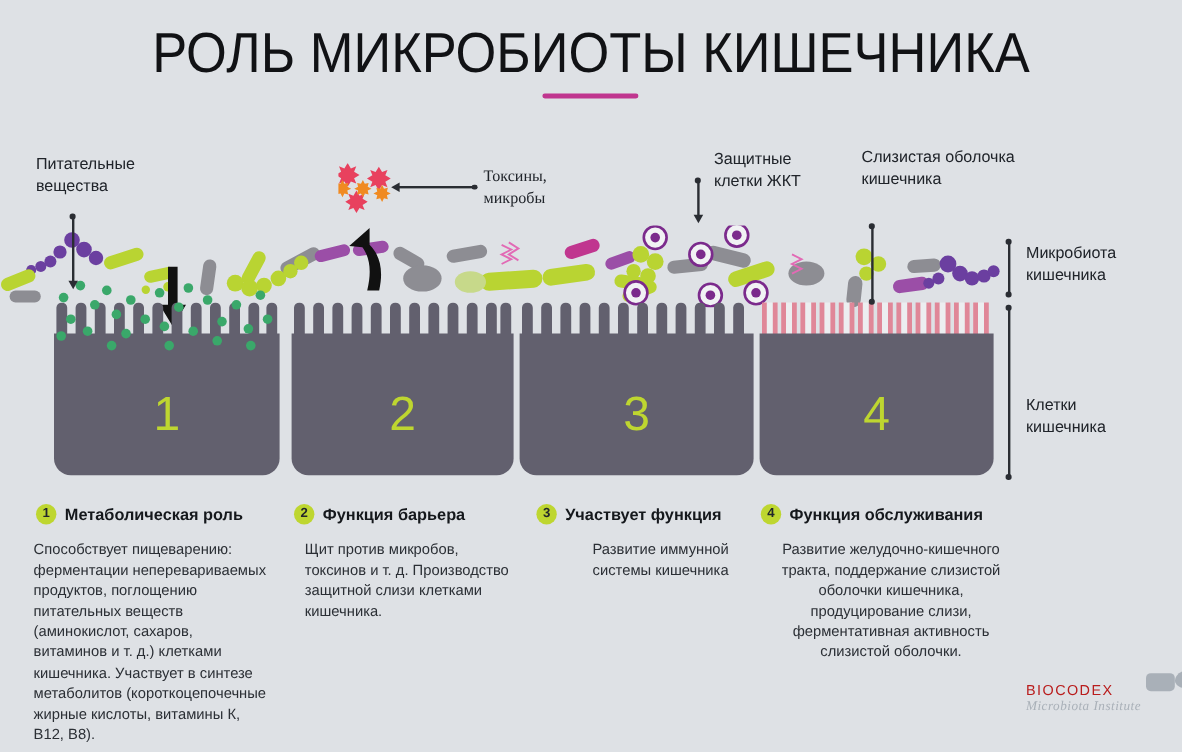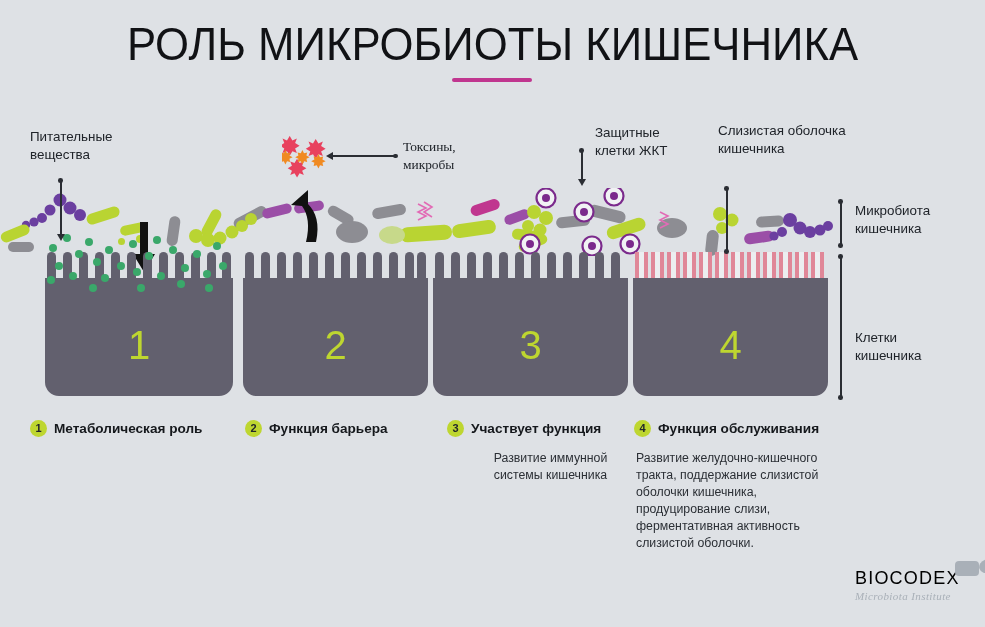--- a/index.html
+++ b/index.html
@@ -111,22 +111,22 @@
     white-space: nowrap;
   }
   .block-body {
     font-size: 12.3px; line-height: 17.1px; color: #2b2f35;
     white-space: pre-line;
   }
 
   
   #logo { position: absolute; left: 855px; top: 568px; }
   .logo-word {
-    font-size: 18px; letter-spacing: 1.2px;
-    color: #000000; font-family: "Liberation Sans", sans-serif;
+    font-size: 12px; letter-spacing: 1.2px;
+    color: #b91c1c; font-family: "Liberation Sans", sans-serif;
   }
   .logo-sub {
     font-size: 11px; color: #a9b0b8; font-style: italic;
     letter-spacing: .4px; margin-top: 1px;
     font-family: "Liberation Serif", serif;
   }
 </style>
 </head>
 <body>
 
@@ -412,44 +412,58 @@
 кишечника</div>
   <div class="dotcap" style="left:838px; top:254px;"></div>
   <div class="leader leader-v" style="left:840px; top:257px; height:140px;"></div>
   <div class="dotcap" style="left:838px; top:395px;"></div>
 
   <div class="block" style="left:30px; width:205px;">
     <div class="block-head">
       <div class="badge">1</div>
       <div class="block-title">Метаболическая роль</div>
     </div>
+    <div class="block-body" style="margin-left:-2px;">Способствует пищеварению:
+ферментации неперевариваемых
+продуктов, поглощению
+питательных веществ
+(аминокислот, сахаров,
+витаминов и т. д.) клетками
+кишечника. Участвует в синтезе
+метаболитов (короткоцепочечные
+жирные кислоты, витамины К,
+В12, В8).</div>
   </div>
 
   <div class="block" style="left:245px; width:195px;">
     <div class="block-head">
       <div class="badge">2</div>
       <div class="block-title">Функция барьера</div>
     </div>
+    <div class="block-body" style="margin-left:9px;">Щит против микробов,
+токсинов и т. д. Производство
+защитной слизи клетками
+кишечника.</div>
   </div>
 
   <div class="block" style="left:447px; width:185px;">
     <div class="block-head">
       <div class="badge">3</div>
       <div class="block-title">Участвует функция</div>
     </div>
     <div class="block-body" style="margin-left:22px;text-align:center;">Развитие иммунной
 системы кишечника</div>
   </div>
 
   <div class="block" style="left:634px; width:215px;">
     <div class="block-head">
       <div class="badge">4</div>
       <div class="block-title">Функция обслуживания</div>
     </div>
-    <div class="block-body" style="margin-left:2px;">Развитие желудочно-кишечного
+    <div class="block-body" style="margin-left:2px;text-align:center;">Развитие желудочно-кишечного
 тракта, поддержание слизистой
 оболочки кишечника,
 продуцирование слизи,
 ферментативная активность
 слизистой оболочки.</div>
   </div>
 
   <div id="logo">
     <div style="position:relative;">
       <div class="logo-word">BIOCODEX</div>

